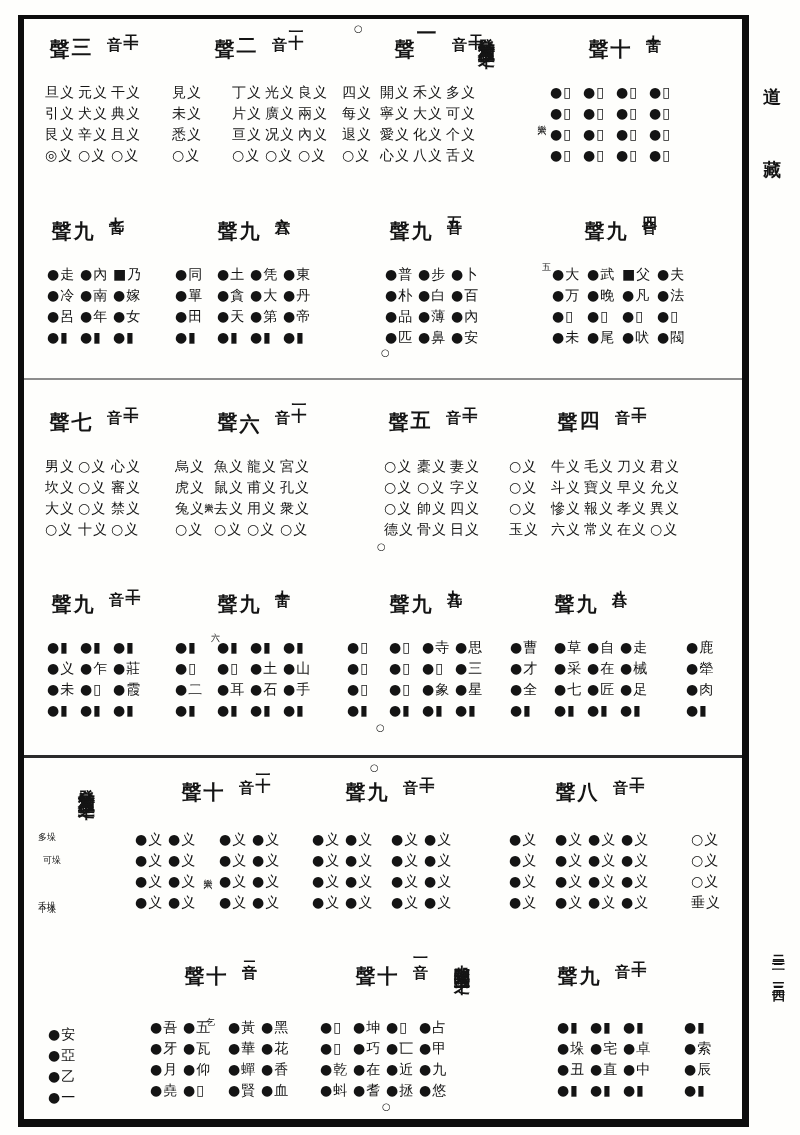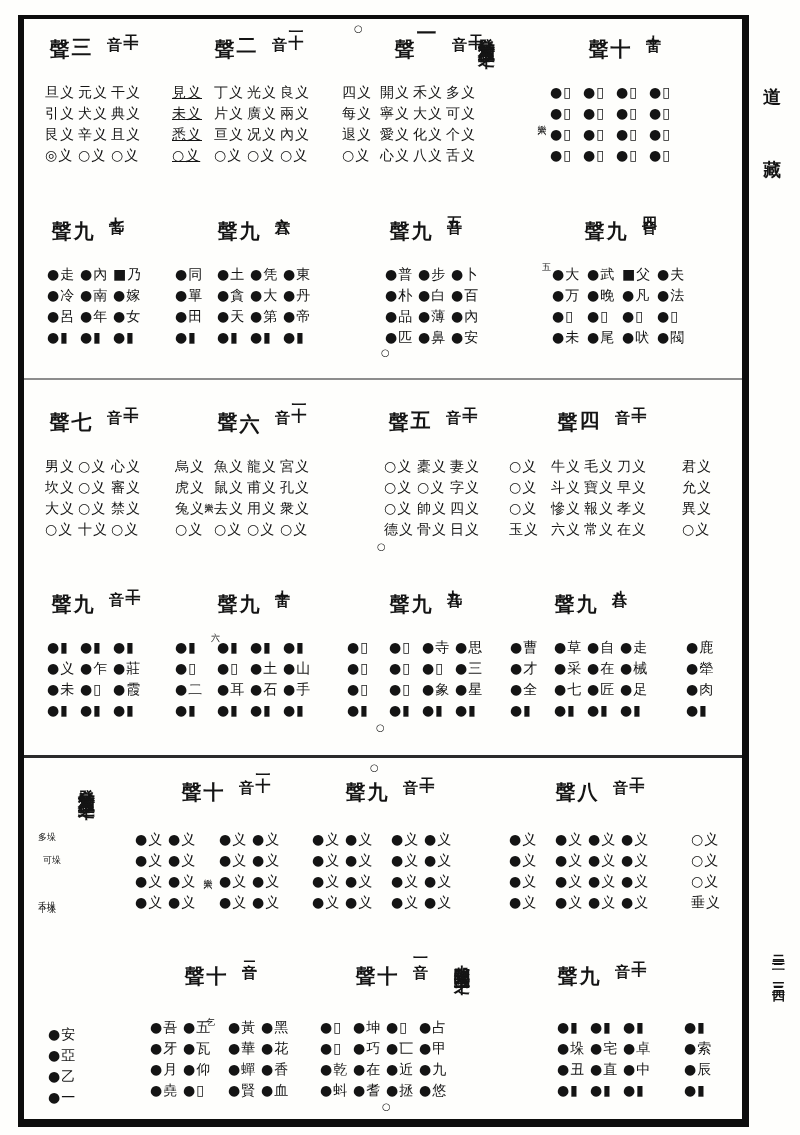--- a/index.html
+++ b/index.html
@@ -35,34 +35,34 @@
   .mark{position:absolute;font-size:10px;line-height:10px;}
 
   
   #dao{position:absolute;left:763px;top:85px;font-size:18px;font-weight:bold;}
   #zang{position:absolute;left:763px;top:158px;font-size:18px;font-weight:bold;}
   #pagenum{position:absolute;left:769px;top:945px;writing-mode:vertical-rl;text-orientation:upright;
            font-size:13px;letter-spacing:4px;font-weight:bold;}
 
   
   #s3sheng{left:45px;top:23px;}   #s3sheng .hdr{left:4px;}
-  #s2sheng{left:172px;top:23px;}  #s2sheng .hdr{left:42px;}  #s2sheng .col:nth-child(1){margin-right:9px;text-decoration:underline;}
+  #s2sheng{left:172px;top:23px;}  #s2sheng .hdr{left:42px;}  #s2sheng .col:nth-child(1){margin-right:27px;}
   #s1sheng{left:342px;top:23px;}  #s1sheng .hdr{left:52px;}  #s1sheng .col:nth-child(1){margin-right:5px;}
   #s10sheng{left:550px;top:23px;} #s10sheng .hdr{left:38px;}
   
   #s7yin{left:47px;top:205px;}    #s7yin .hdr{left:4px;}
   #s6yin{left:175px;top:205px;}   #s6yin .hdr{left:42px;}    #s6yin .col:nth-child(1){margin-right:9px;}
   #s5yin{left:385px;top:205px;}   #s5yin .hdr{left:4px;}
   #s4yin{left:552px;top:205px;}   #s4yin .hdr{left:32px;}    #s4yin .grid{gap:4px;}
   
   #s7sheng{left:45px;top:396px;}  #s7sheng .hdr{left:4px;}   #s7sheng .grid{top:63px;}
   #s6sheng{left:175px;top:396px;} #s6sheng .hdr{left:42px;}  #s6sheng .grid{top:63px;} #s6sheng .col:nth-child(1){margin-right:6px;}
   #s5sheng{left:384px;top:396px;} #s5sheng .hdr{left:4px;}   #s5sheng .grid{top:63px;}
   #s4sheng{left:509px;top:396px;} #s4sheng .hdr{left:48px;}  #s4sheng .grid{top:63px;}
-  #s4sheng .col:nth-child(1){margin-right:9px;} #s4sheng .col:nth-child(4){margin-right:32px;}
+  #s4sheng .col:nth-child(1){margin-right:9px;} #s4sheng .col:nth-child(4){}
   
   #s12yin9a{left:47px;top:578px;} #s12yin9a .hdr{left:4px;}
   #s10yin9{left:175px;top:578px;} #s10yin9 .hdr{left:42px;}  #s10yin9 .col:nth-child(1){margin-right:9px;}
   #s9yin9{left:347px;top:578px;}  #s9yin9 .hdr{left:42px;}   #s9yin9 .col:nth-child(1){margin-right:9px;}
   #s8yin9{left:510px;top:578px;}  #s8yin9 .hdr{left:44px;}
   #s8yin9 .col:nth-child(1){margin-right:11px;} #s8yin9 .col:nth-child(4){margin-right:33px;}
   
   #s10shengB{left:135px;top:766px;} #s10shengB .hdr{left:46px;} #s10shengB .grid{top:66px;}
   #s10shengB .col:nth-child(2){margin-right:18px;}
   #s9shengB{left:312px;top:766px;}  #s9shengB .hdr{left:33px;}  #s9shengB .grid{top:66px;}

